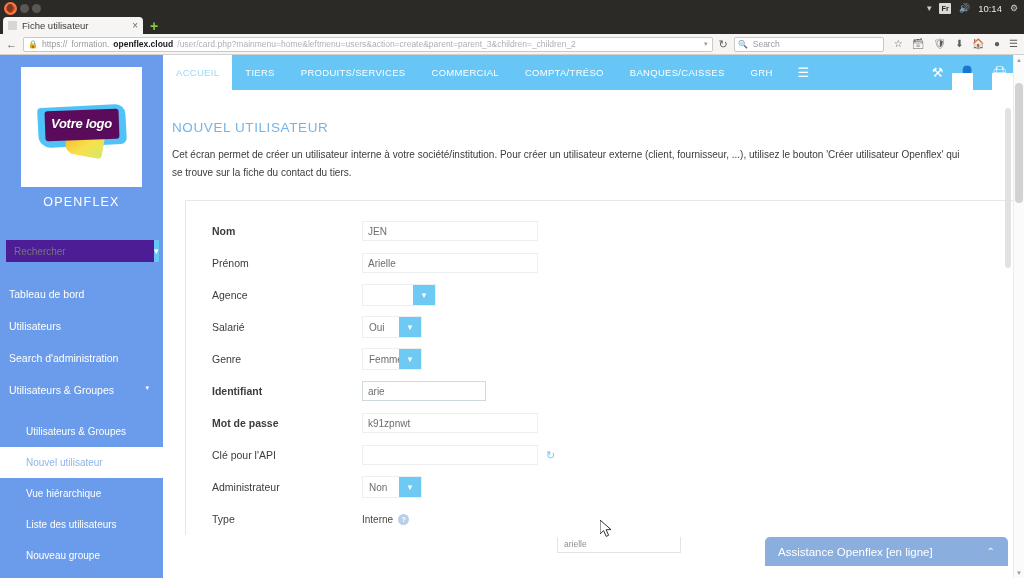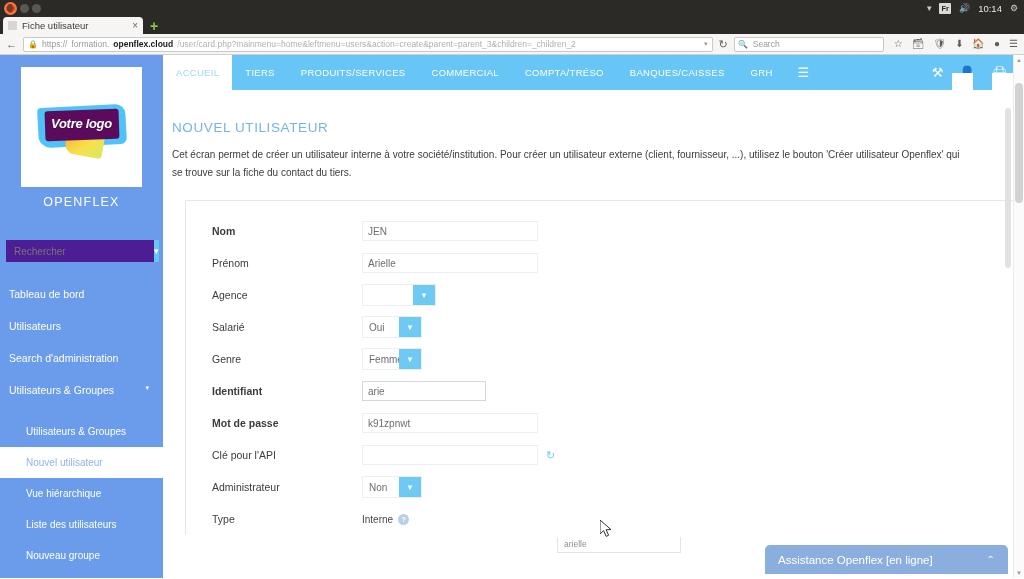--- a/index.html
+++ b/index.html
@@ -259,21 +259,21 @@
 
   .autocomplete {
     position: absolute; left: 394px; top: 437px;
     width: 124px; background: #ffffff;
     border: 1px solid #e3e3e3; border-top: none;
     font-size: 8.5px; color: #8e8e8e;
     padding: 2px 6px 3px; z-index: 30;
   }
 
   .chatbar {
-    position: absolute; right: 16px; bottom: 4px;
+    position: absolute; right: 16px; bottom: 12px;
     width: 243px; height: 29px;
     background: #8aaede; border-radius: 5px 5px 0 0;
     display: flex; align-items: center; justify-content: space-between;
     padding: 12px 13px; color: #ffffff; font-size: 11.5px;
     z-index: 25;
   }
   .chat-chev { font-size: 10px; }
 
   
   .page-scroll {

